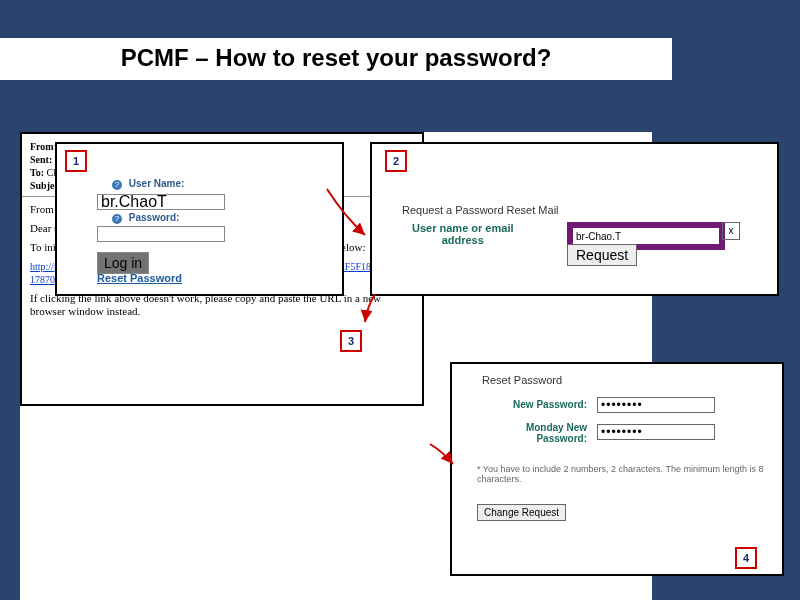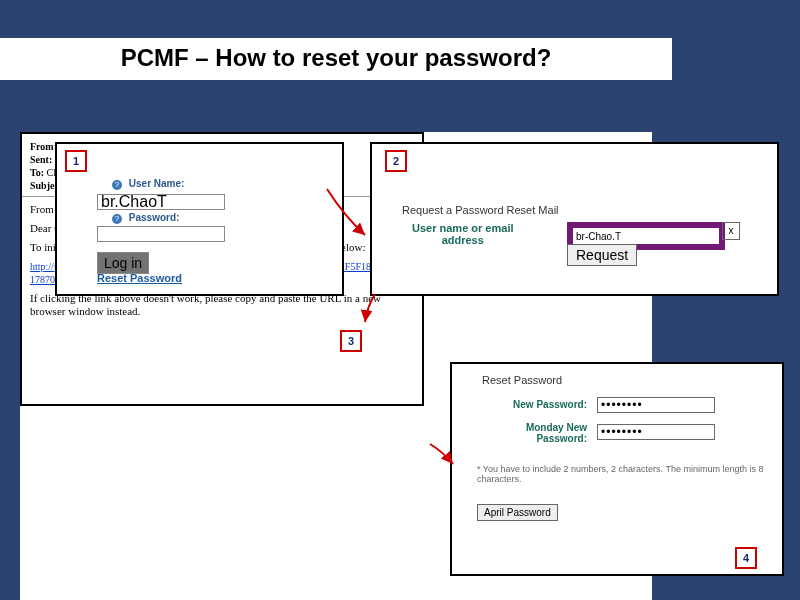--- a/index.html
+++ b/index.html
@@ -105,21 +105,21 @@
     <div id="s3" class="stepnum">3</div>
 
     <div id="p4" class="panel">
       <div id="p4-title">Reset Password</div>
       <div class="p4-lab" style="top:35px;left:15px;">New Password:</div>
       <input class="p4-in" style="top: 33px; left: 145px;" value="••••••••">
       <div class="p4-lab" style="top:58px;left:15px;white-space:pre-line;">Monday New
 Password:</div>
       <input class="p4-in" style="top: 60px; left: 145px;" value="••••••••">
       <div id="p4-note">* You have to include 2 numbers, 2 characters. The minimum length is 8 characters.</div>
-      <button id="p4-btn">April Password</button>
+      <button id="p4-btn">Change Request</button>
     </div>
     <div id="s4" class="stepnum">4</div>
 
     <svg class="arrow" style="left:305px;top:55px;width:45px;height:55px;">
       <defs>
           <marker id="ah1" markerWidth="8" markerHeight="8" refX="6" refY="3" orient="auto">
             <path d="M0,0 L6,3 L0,6 Z" fill="#c00"></path>
           </marker>
         </defs>
       <path d="M2,2 Q20,30 40,48" stroke="#c00" stroke-width="2" fill="none" marker-end="url(#ah1)"></path>

